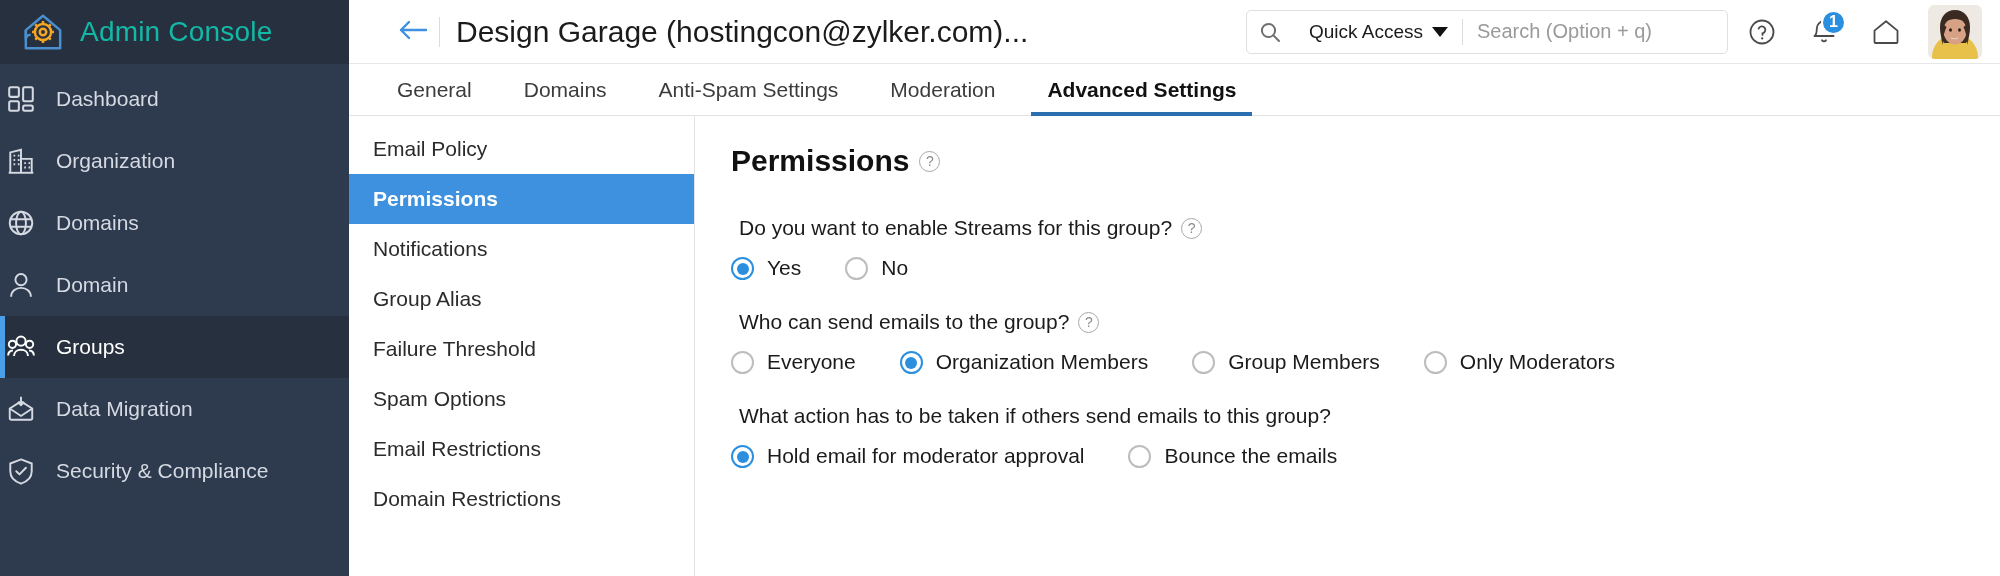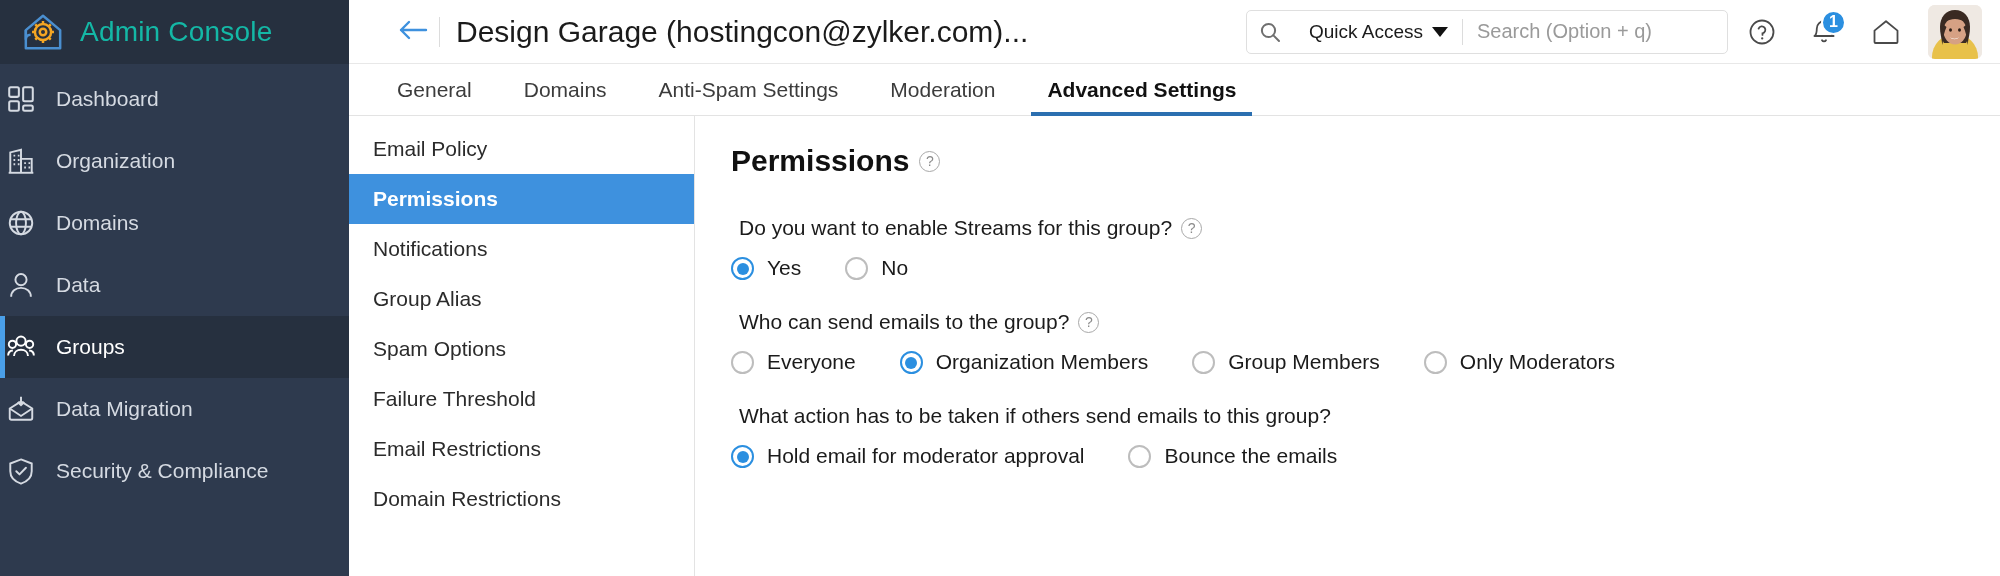--- a/index.html
+++ b/index.html
@@ -236,21 +236,21 @@
         <span class="nav-label">Domains</span>
       </div>
 
       <div class="nav-item">
         <span>
           <svg class="nav-icon" viewBox="0 0 28 28" fill="none" stroke="#d5dae2" stroke-width="1.8">
             <circle cx="14" cy="9" r="5.2"></circle>
             <path d="M4.8 25c0-5.2 4.1-8.3 9.2-8.3s9.2 3.1 9.2 8.3"></path>
           </svg>
         </span>
-        <span class="nav-label">Data</span>
+        <span class="nav-label">Domain</span>
       </div>
 
       <div class="nav-item active">
         <span>
           <svg class="nav-icon" viewBox="0 0 28 28" fill="none" stroke="#ffffff" stroke-width="1.8">
             <circle cx="14" cy="8.5" r="4.3"></circle>
             <circle cx="6" cy="11.5" r="3.4"></circle>
             <circle cx="22" cy="11.5" r="3.4"></circle>
             <path d="M7.5 22.5c0-3.8 2.9-6 6.5-6s6.5 2.2 6.5 6"></path>
             <path d="M2 22c0-2.8 1.8-4.6 4.4-4.8M26 22c0-2.8-1.8-4.6-4.4-4.8"></path>
@@ -368,22 +368,22 @@
       <div class="tab active">Advanced Settings</div>
     </nav>
 
     <div class="content">
 
       <aside class="subnav">
         <div class="subnav-item">Email Policy</div>
         <div class="subnav-item active">Permissions</div>
         <div class="subnav-item">Notifications</div>
         <div class="subnav-item">Group Alias</div>
+        <div class="subnav-item">Failure Threshold</div>
         <div class="subnav-item">Spam Options</div>
-        <div class="subnav-item">Failure Threshold</div>
         <div class="subnav-item">Email Restrictions</div>
         <div class="subnav-item">Domain Restrictions</div>
       </aside>
 
       <div class="panel">
 
         <div class="panel-title-row">
           <span class="panel-title">Permissions</span>
           <span class="qmark">?</span>
         </div>

